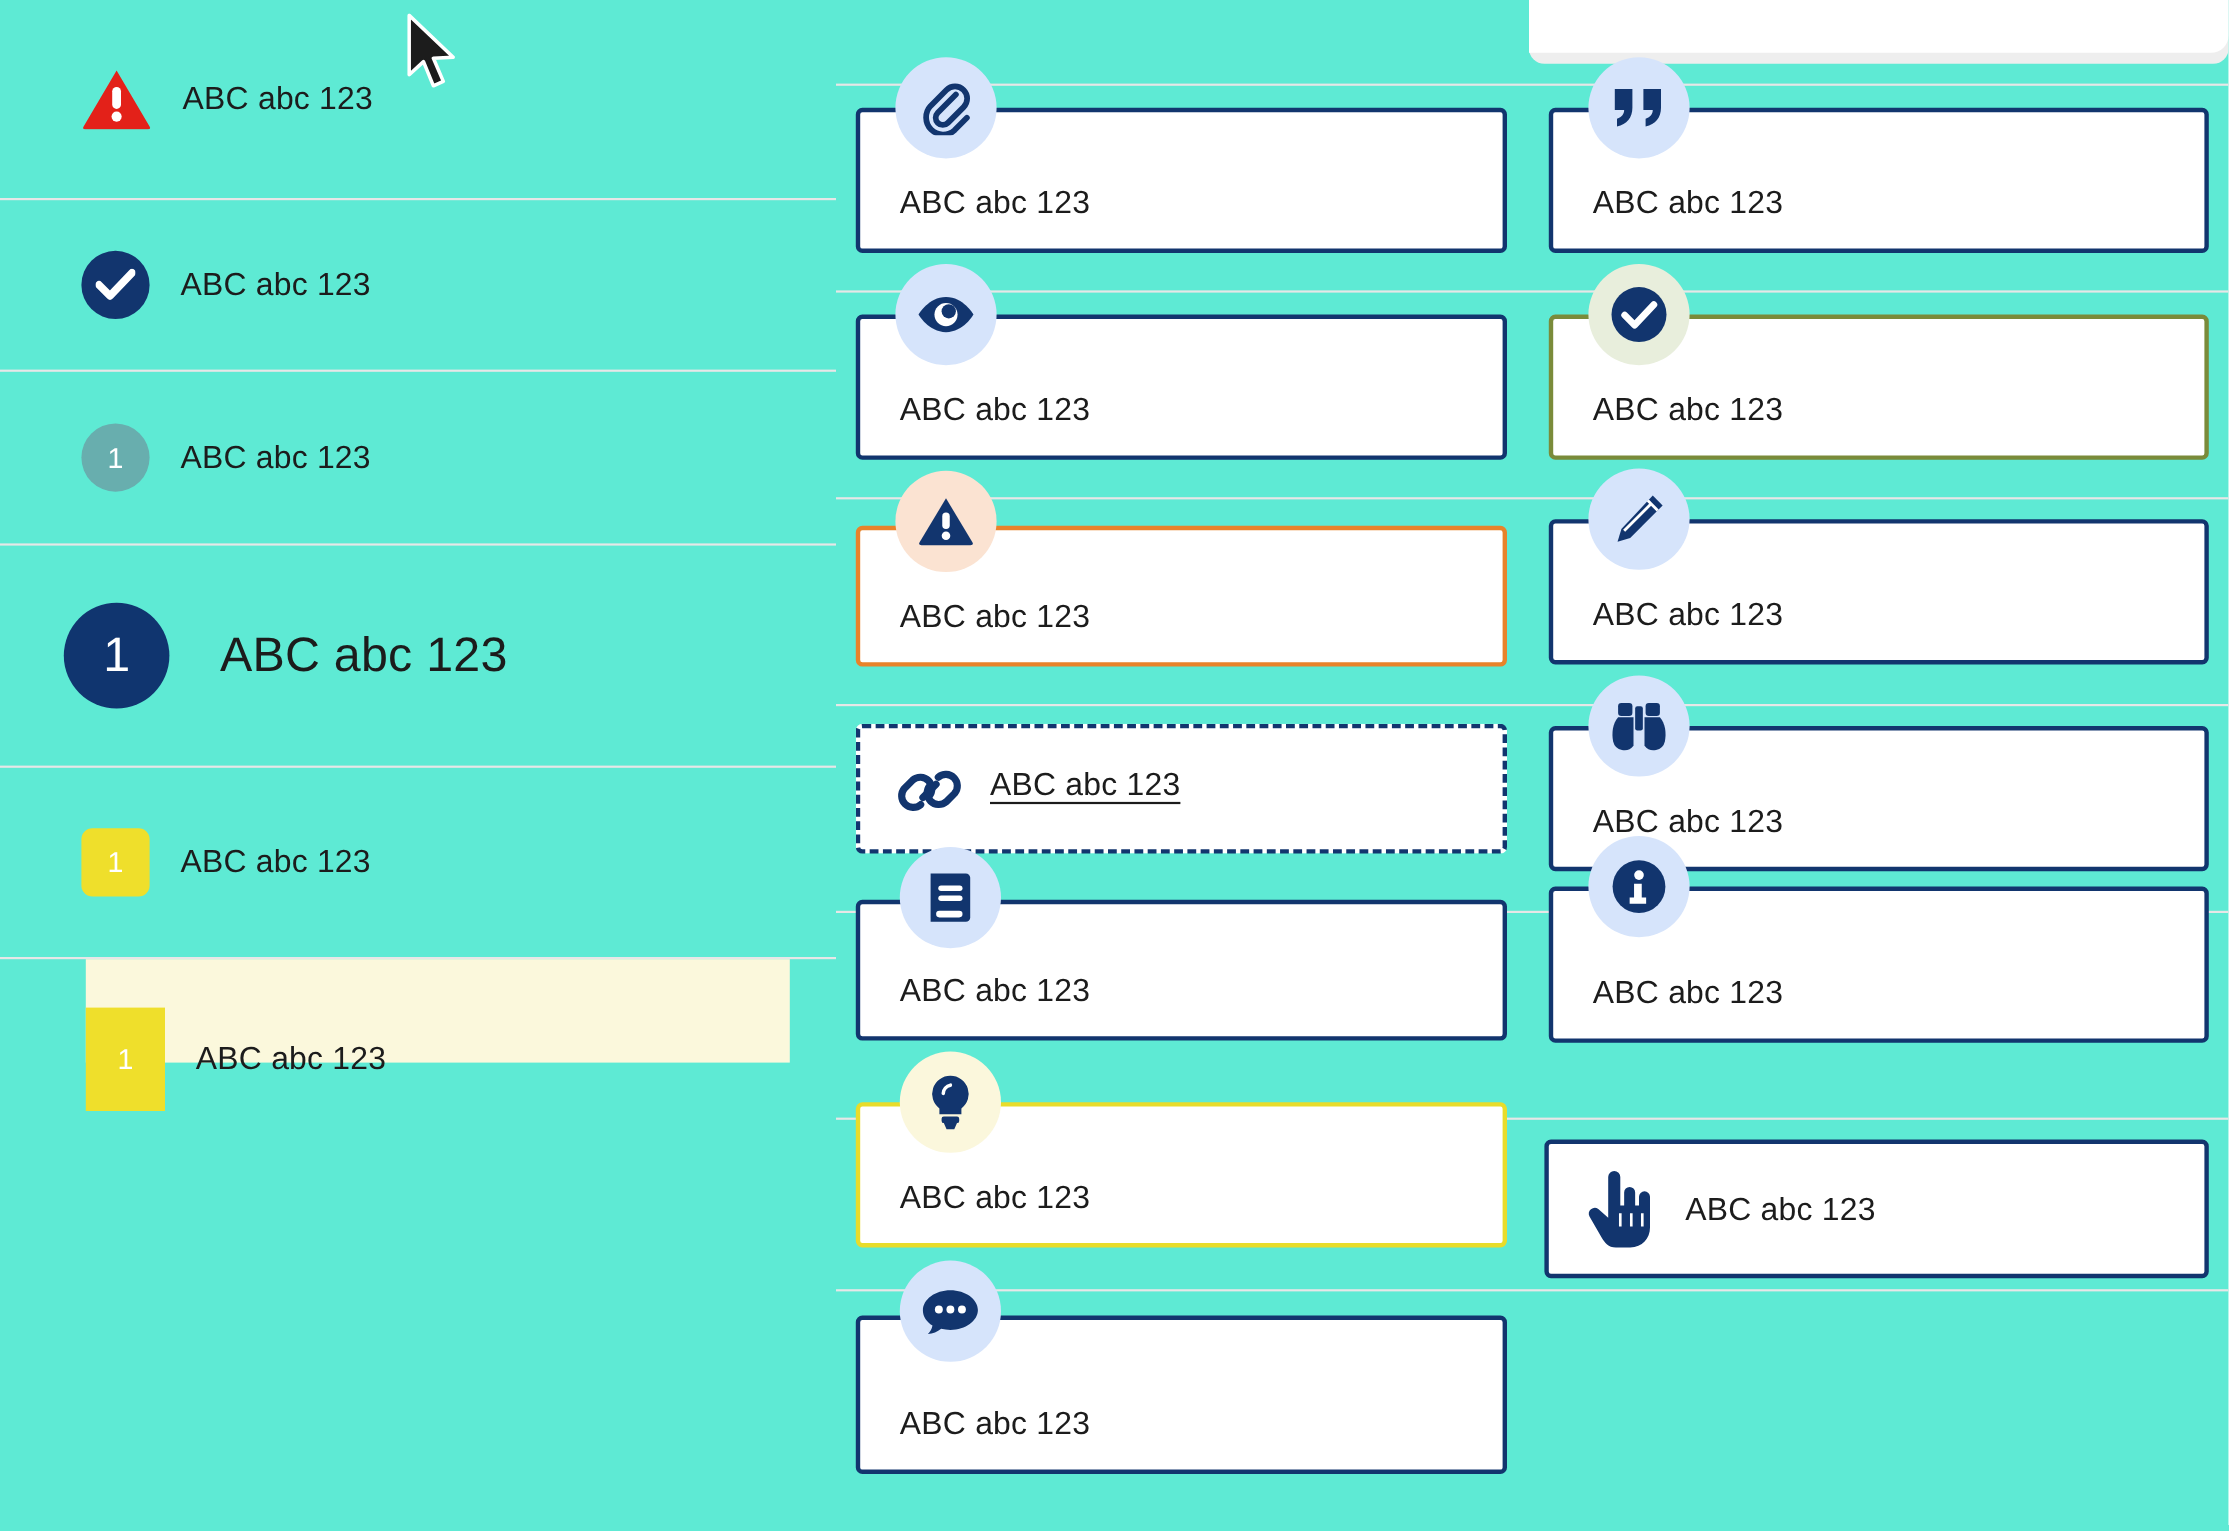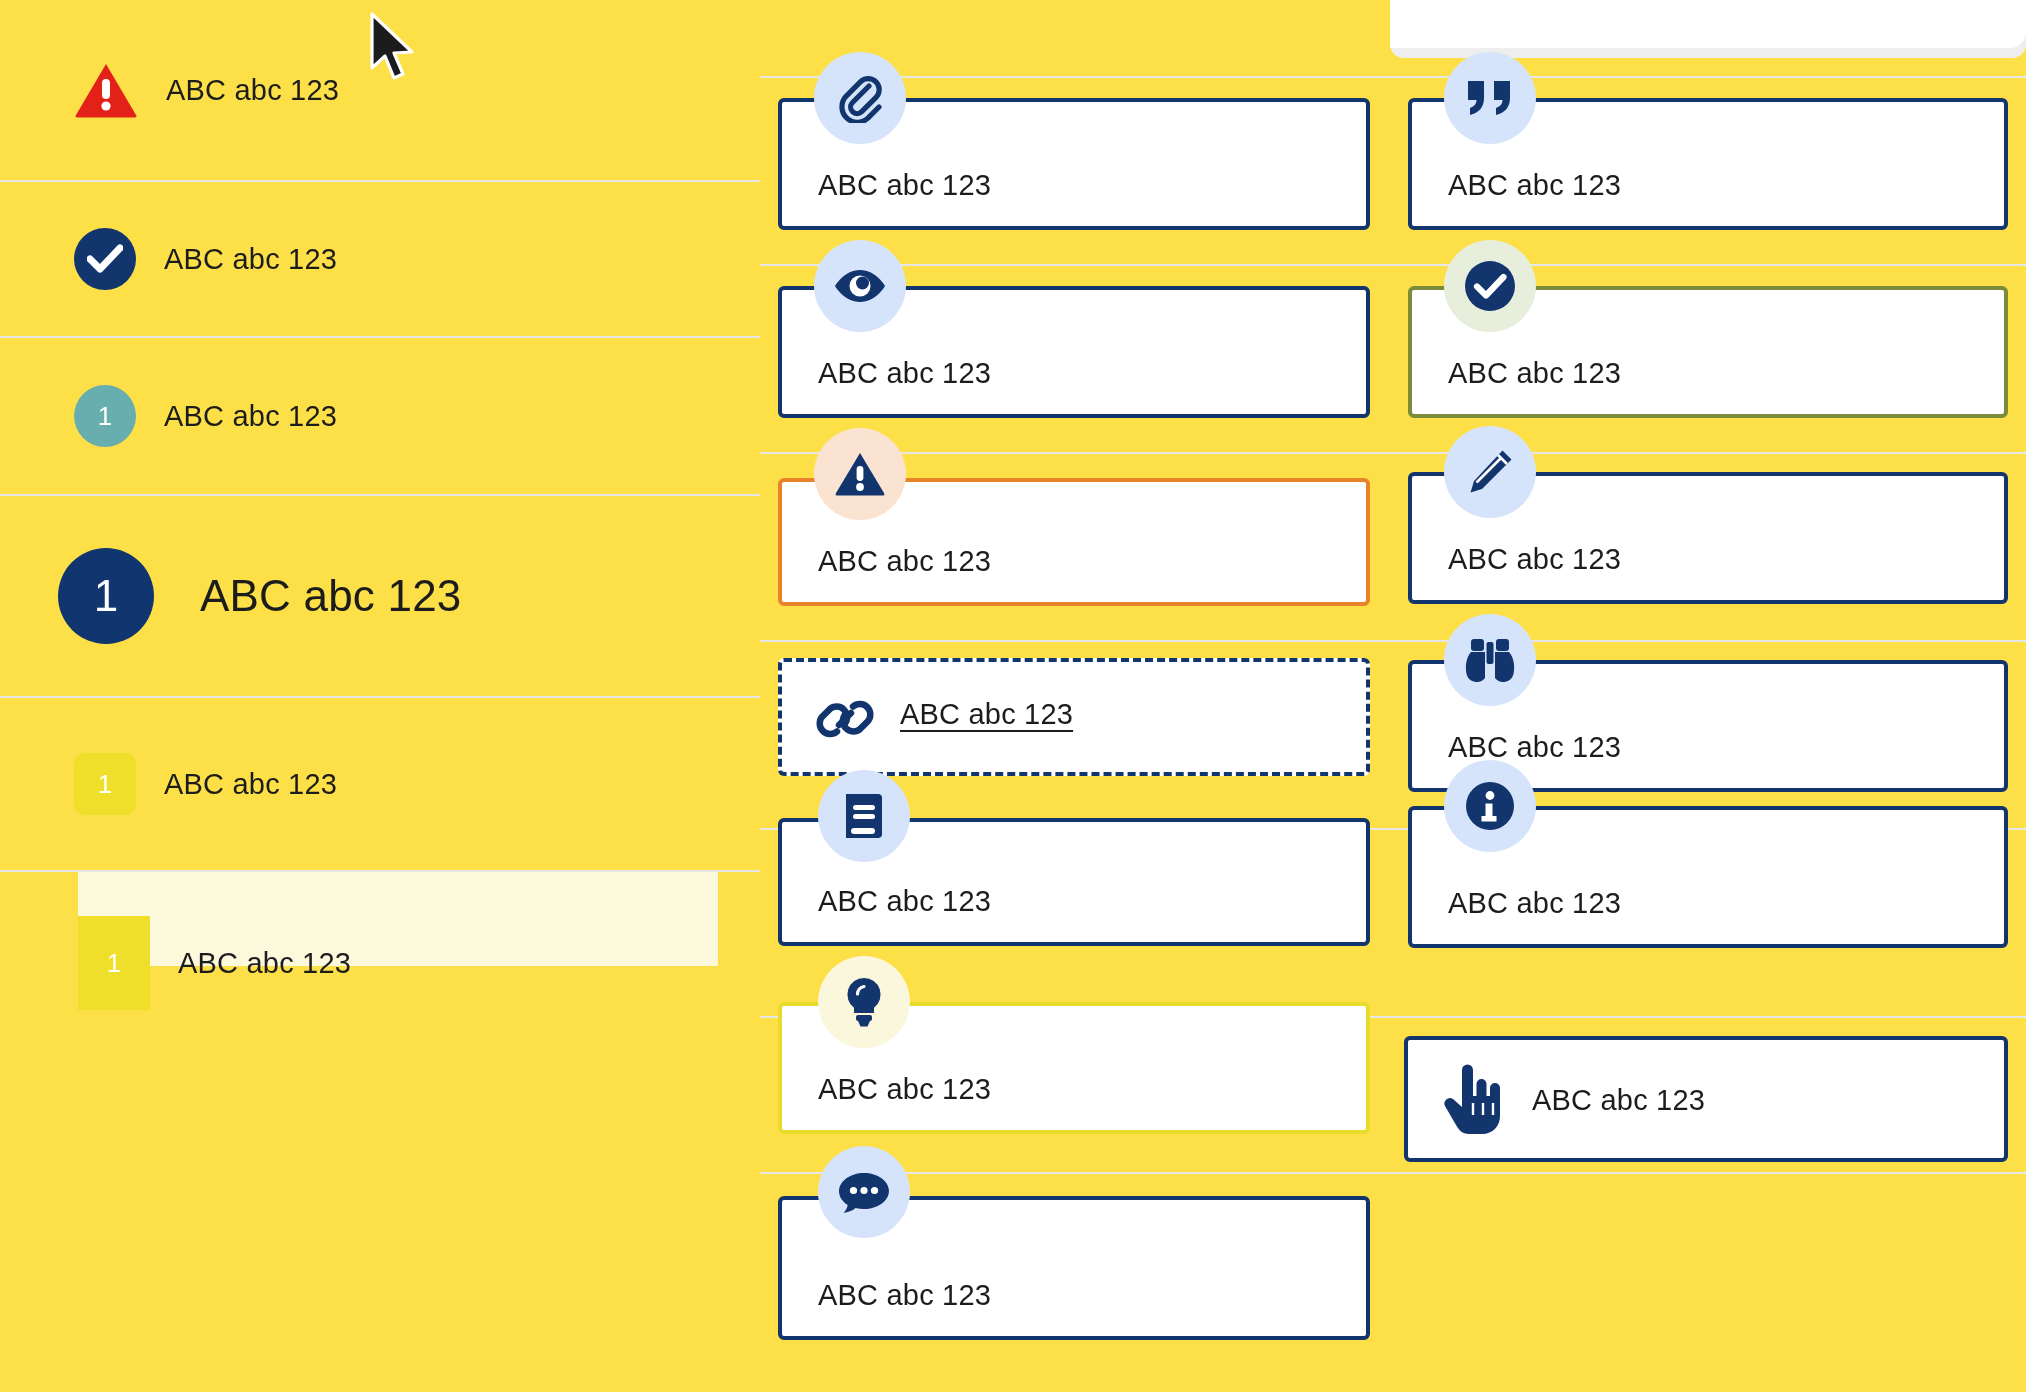--- a/index.html
+++ b/index.html
@@ -2,21 +2,21 @@
 <html><head>
 <meta charset="utf-8">
 <style>
   * { box-sizing: border-box; margin: 0; padding: 0; }
   html, body {
     width: 2026px; height: 1392px;
     background: #ffffff;
     font-family: "Liberation Sans", sans-serif;
     overflow: hidden;
   }
-  #stage { position: relative; width: 2026px; height: 1392px; background:#fde047;text-align:center; }
+  #stage { position: relative; width: 2026px; height: 1392px; background:#5eead4;text-align:center; }
 
   
   .grey-panel{
     position:absolute; left:1390px; top:0px; width:636px; height:58px;
     background:#eeeeee; border-radius:0 0 14px 14px;
   }
   .white-notch{
     position:absolute; left:1390px; top:0px; width:636px; height:48px;
     background:#ffffff; border-radius:0 0 16px 0;
   }

